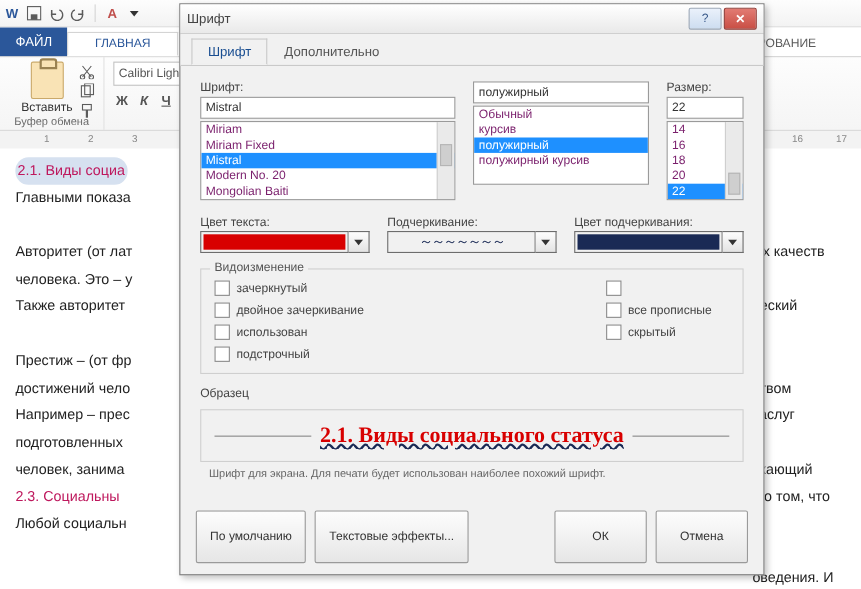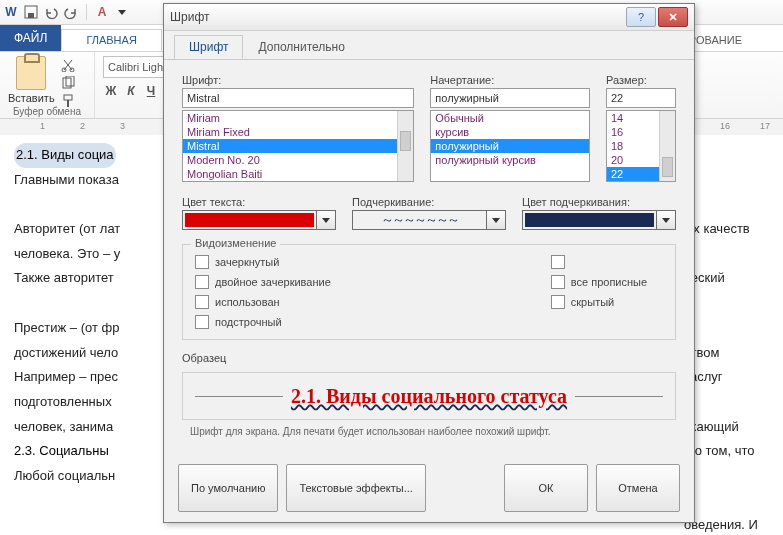--- a/index.html
+++ b/index.html
@@ -19,21 +19,21 @@
 .clip{width:28px;height:32px;background:#f9e3b5;border:1px solid #caa96a;border-radius:2px;position:relative;}
 .clip:before{content:"";position:absolute;top:-4px;left:7px;width:12px;height:6px;border:2px solid #9a8252;border-radius:3px 3px 0 0;background:#f9e3b5;}
 .fontbox{display:flex;gap:6px;}
 .fontsel{border:1px solid #c2c2c2;background:#fff;height:20px;padding:0 14px 0 4px;font-size:11px;display:flex;align-items:center;color:#555;}
 .fmtrow{display:flex;gap:4px;margin-top:4px;}
 .fmtrow span{font-size:12px;color:#555;width:16px;text-align:center;font-weight:bold;}
 .ruler{height:18px;background:#f3f3f3;border-bottom:1px solid #dcdcdc;display:flex;align-items:center;font-size:9px;color:#888;position:relative;}
 .ruler .mk{position:absolute;top:2px;font-size:9px;}
 .docarea{position:absolute;left:0;right:0;top:135px;bottom:0;background:#fff;}
 .docpage{padding:8px 14px;line-height:1.9;font-size:13px;color:#222;width:745px;}
-.docpage .hd{color:#000000;border-radius:12px;}
+.docpage .hd{color:#be185d;border-radius:12px;}
 .docpage .hd.box{background:#d6e1f0;display:inline-block;padding:0 2px;}
 
 .dlg{position:absolute;left:163px;top:3px;width:530px;height:518px;background:#f1f1f1;border:1px solid #7a7a7a;box-shadow:2px 2px 6px rgba(0,0,0,0.25);}
 .dlg .titlebar{height:26px;background:linear-gradient(#fff,#e9e9e9);display:flex;align-items:center;padding:0 6px;border-bottom:1px solid #cfcfcf;}
 .dlg .titlebar .t{flex:1;color:#444;}
 .dlg .titlebar .winbtns{display:flex;gap:2px;}
 .winbtn{width:28px;height:18px;border:1px solid #9aa7b7;background:linear-gradient(#eaf1fb,#cdddf0);display:flex;align-items:center;justify-content:center;font-size:11px;color:#3a5a8a;border-radius:2px;}
 .winbtn.close{background:linear-gradient(#e27b73,#c94f45);border-color:#913832;color:#fff;font-weight:bold;}
 .dlg .tabs{height:28px;display:flex;align-items:flex-end;padding:0 10px;border-bottom:1px solid #c9c9c9;background:#f1f1f1;}
 .dlg .tab{padding:4px 14px;border:1px solid transparent;color:#555;}
@@ -106,21 +106,21 @@
 </div>
 
 <div class="tabsrow" style="position:relative;">
   <div class="filetab">ФАЙЛ</div>
   <div class="ribtab active">ГЛАВНАЯ</div>
   <div class="ribtab far">РОВАНИЕ</div>
 </div>
 
 <div class="ribbon">
   <div class="rgrp" style="width:78px;">
-    <div style="display:flex;gap:6px;">
+    <div style="display:flex;gap:6px;justify-content:flex-end;">
       <div class="paste">
         <div class="clip"></div>
         <span style="font-size:11px;">Вставить</span>
       </div>
       <div style="display:flex;flex-direction:column;gap:4px;margin-top:2px;">
         <span>
             <svg width="14" height="14">
               <path d="M3 2 L11 12 M11 2 L3 12" stroke="#5b5b5b" fill="none"></path>
               <circle cx="3" cy="12" r="2" fill="none" stroke="#5b5b5b"></circle>
               <circle cx="11" cy="12" r="2" fill="none" stroke="#5b5b5b"></circle>
@@ -226,21 +226,20 @@
           <div class="opt">Miriam Fixed</div>
           <div class="opt sel">Mistral</div>
           <div class="opt">Modern No. 20</div>
           <div class="opt">Mongolian Baiti</div>
           <div class="sb">
               <div class="thumb"></div>
             </div>
         </div>
       </div>
       <div class="col style">
-        <div class="flabel">Начертание:</div>
         <input class="inpt" value="полужирный" style="">
         <div class="listbox">
           <div class="opt">Обычный</div>
           <div class="opt">курсив</div>
           <div class="opt sel">полужирный</div>
           <div class="opt">полужирный курсив</div>
         </div>
       </div>
       <div class="col size">
         <div class="flabel">Размер:</div>

